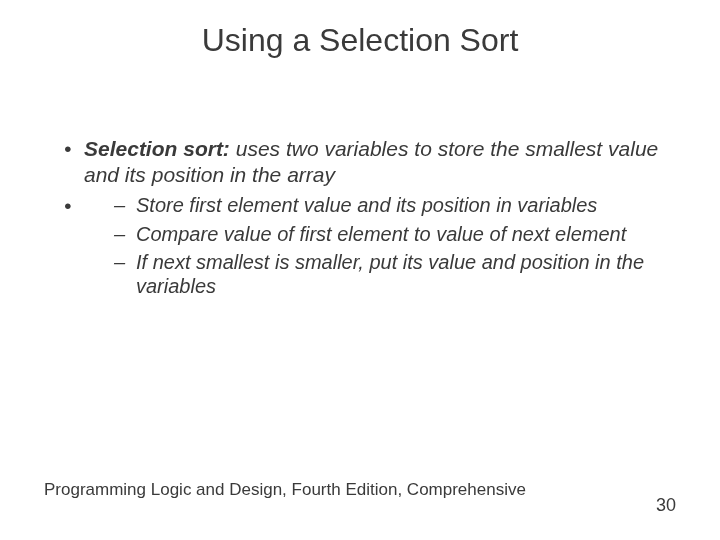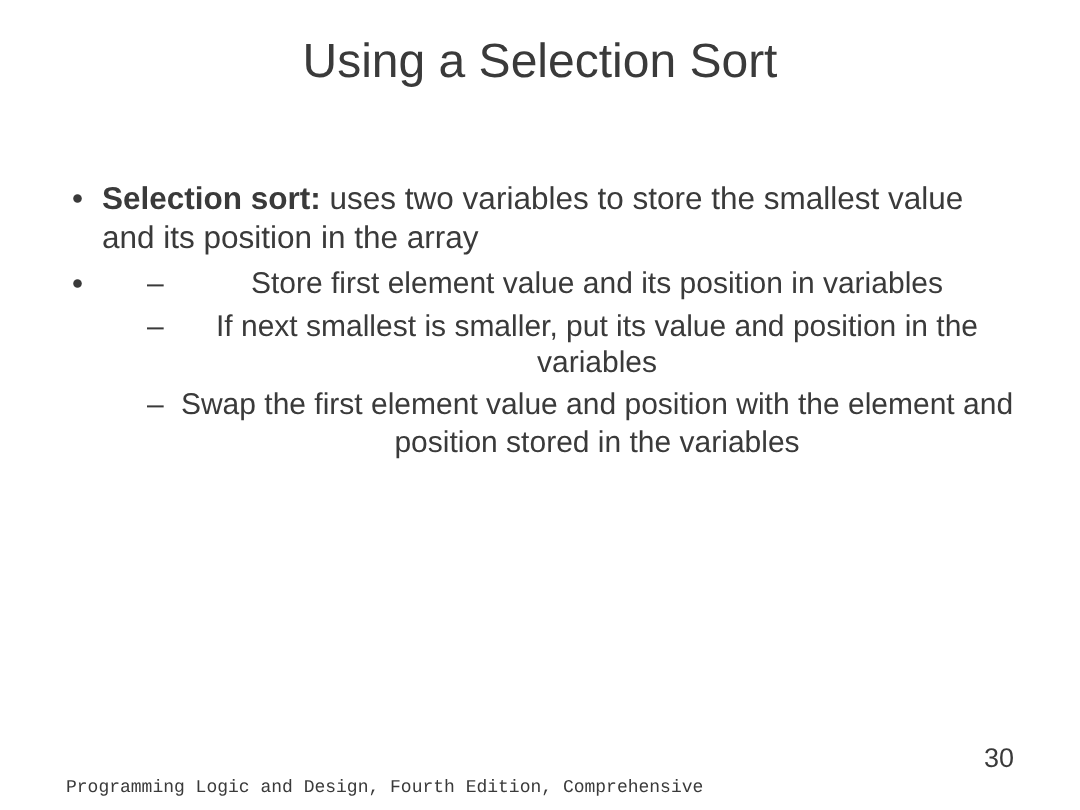--- a/index.html
+++ b/index.html
@@ -32,63 +32,62 @@
     position: absolute;
     top: 120px;
     left: 44px;
     right: 44px;
     font-size: 21px;
     line-height: 1.22;
     color: #3a3a3a;
   }
   ul.top {
     list-style: none;
-    margin: 0;
+    margin: 16px;
     padding: 0;
+    font-style: italic;
   }
   ul.top > li {
     position: relative;
     padding-left: 24px;
     margin-bottom: 4px;
   }
   ul.top > li::before {
     content: "•";
     position: absolute;
     left: 4px;
     top: 0;
     font-size: 21px;
     color: #3a3a3a;
   }
   .bold { font-weight: 700; }
   ul.sub {
     list-style: none;
     margin: 6px 0 0 0;
     padding: 0 0 0 30px;
-    text-align: center;
   }
   ul.sub > li {
     position: relative;
     padding-left: 22px;
     margin-bottom: 4px;
     font-size: 20px;
     line-height: 1.22;
   }
   ul.sub > li::before {
     content: "–";
     position: absolute;
     left: 0;
     top: 0;
   }
   .footer-left {
     position: absolute;
     left: 44px;
-    bottom: 8px;
-    font-size: 12px;
+    bottom: 40px;
+    font-size: 17px;
     color: #3a3a3a;
-    font-family: Liberation Mono, monospace;
   }
   .footer-right {
     position: absolute;
     right: 44px;
     bottom: 24px;
     font-size: 18px;
     color: #3a3a3a;
   }
 </style>
 </head>
@@ -98,22 +97,22 @@
   <div class="title">Using a Selection Sort</div>
 
   <div class="body">
     <ul class="top">
       <li>
         <span class="bold">Selection sort:</span><span> uses two variables to store the smallest value and its position in the array</span>
       </li>
       <li>
         <ul class="sub">
           <li>Store first element value and its position in variables</li>
+          <li>Compare value of first element to value of next element</li>
           <li>If next smallest is smaller, put its value and position in the variables</li>
-          <li>Swap the first element value and position with the element and position stored in the variables</li>
         </ul>
       </li>
     </ul>
   </div>
 
   <div class="footer-left">Programming Logic and Design, Fourth Edition, Comprehensive</div>
   <div class="footer-right">30</div>
 </div>
 
 </body></html>

